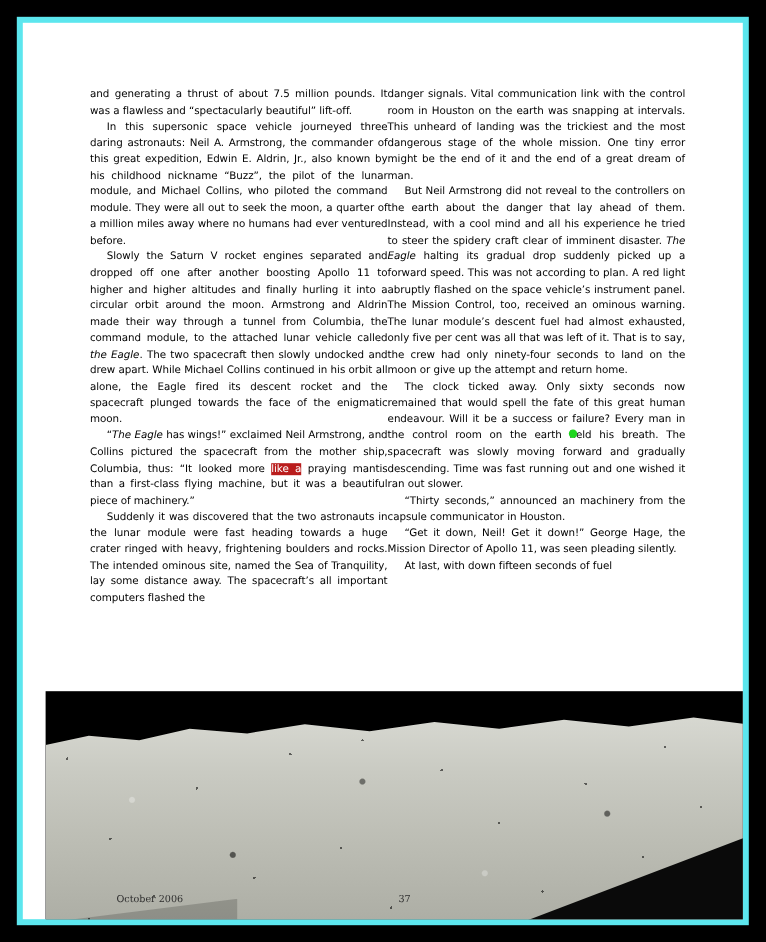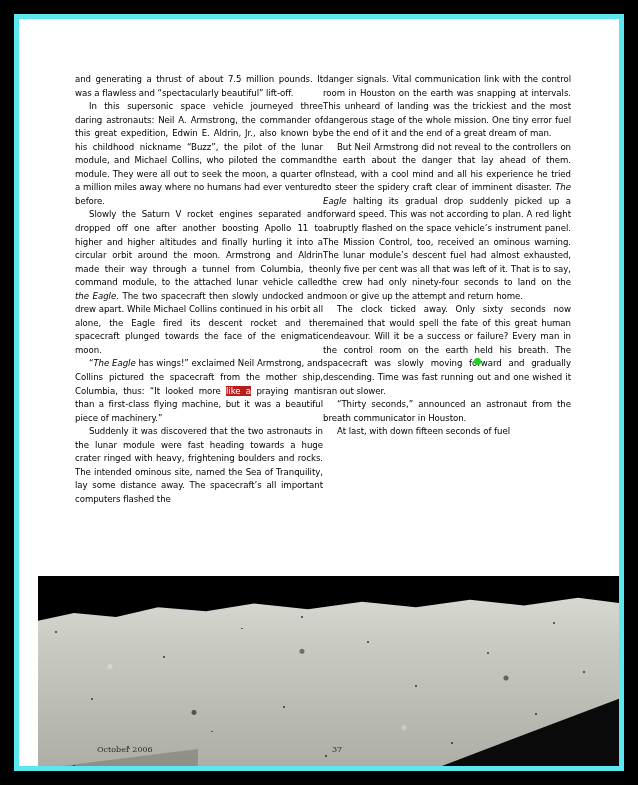--- a/index.html
+++ b/index.html
@@ -180,24 +180,25 @@
 
       <div class="col">
         <p class="noindent">and generating a thrust of about 7.5 million pounds. It was a flawless and “spectacularly beautiful” lift-off.</p>
         <p>In this supersonic space vehicle journeyed three daring astronauts: Neil A. Armstrong, the commander of this great expedition, Edwin E. Aldrin, Jr., also known by his childhood nickname “Buzz”, the pilot of the lunar module, and Michael Collins, who piloted the command module. They were all out to seek the moon, a quarter of a million miles away where no humans had ever ventured before.</p>
         <p>Slowly the Saturn V rocket engines separated and dropped off one after another boosting Apollo 11 to higher and higher altitudes and finally hurling it into a circular orbit around the moon. Armstrong and Aldrin made their way through a tunnel from Columbia, the command module, to the attached lunar vehicle called <em>the Eagle</em>. The two spacecraft then slowly undocked and drew apart. While Michael Collins continued in his orbit all alone, the Eagle fired its descent rocket and the spacecraft plunged towards the face of the enigmatic moon.</p>
         <p>“<em>The Eagle</em> has wings!” exclaimed Neil Armstrong, and Collins pictured the spacecraft from the mother ship, Columbia, thus: “It looked more <span class="hl">like a</span> praying mantis than a first-class flying machine, but it was a beautiful piece of machinery.”</p>
         <p>Suddenly it was discovered that the two astronauts in the lunar module were fast heading towards a huge crater ringed with heavy, frightening boulders and rocks. The intended ominous site, named the Sea of Tranquility, lay some distance away. The spacecraft’s all important computers flashed the</p>
       </div>
 
       <div class="col">
-        <p class="noindent">danger signals. Vital communication link with the control room in Houston on the earth was snapping at intervals. This unheard of landing was the trickiest and the most dangerous stage of the whole mission. One tiny error fuel be the end of it and the end of a great dream of man.</p>
+        <p class="noindent">danger signals. Vital communication link with the control room in Houston on the earth was snapping at intervals. This unheard of landing was the trickiest and the most dangerous stage of the whole mission. One tiny error might be the end of it and the end of a great dream of man.</p>
         <p>But Neil Armstrong did not reveal to the controllers on the earth about the danger that lay ahead of them. Instead, with a cool mind and all his experience he tried to steer the spidery craft clear of imminent disaster. <em>The Eagle</em> halting its gradual drop suddenly picked up a forward speed. This was not according to plan. A red light abruptly flashed on the space vehicle’s instrument panel. The Mission Control, too, received an ominous warning. The lunar module’s descent fuel had almost exhausted, only five per cent was all that was left of it. That is to say, the crew had only ninety-four seconds to land on the moon or give up the attempt and return home.</p>
         <p>The clock ticked away. Only sixty seconds now remained that would spell the fate of this great human endeavour. Will it be a success or failure? Every man in the control room on the earth held his breath. The spacecraft was slowly moving forward and gradually descending. Time was fast running out and one wished it ran out slower.</p>
-        <p>“Thirty seconds,” announced an astronaut from the breath communicator in Houston.</p>
+        <p>“Thirty seconds,” announced an machinery from the capsule communicator in Houston.</p>
+        <p>“Get it down, Neil! Get it down!” George Hage, the Mission Director of Apollo 11, was seen pleading silently.</p>
         <p>At last, with down fifteen seconds of fuel</p>
       </div>
 
     </div>
 
     <div class="photo">
       <div class="moon-ground">
         <div class="moon-speckle"></div>
         <div class="moon-shadow"></div>
         <div class="moon-shadow2"></div>

